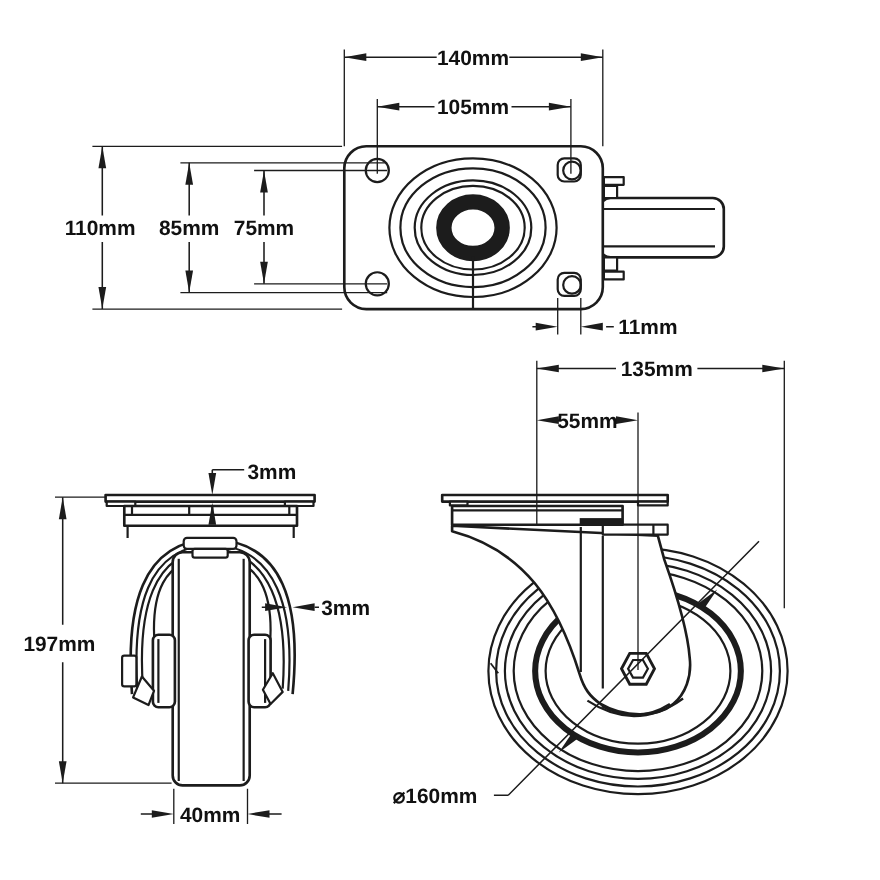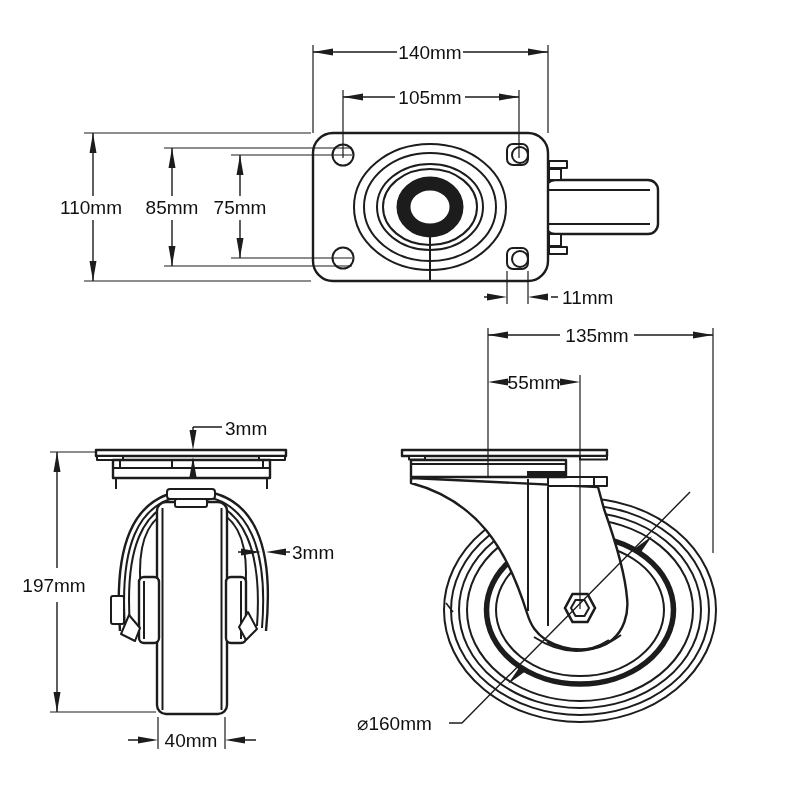--- a/index.html
+++ b/index.html
@@ -1,17 +1,17 @@
 <!DOCTYPE html>
 <html><head>
 <meta charset="utf-8">
 <style>
   html,body{margin:0;padding:0;background:#fff;}
   .canvas{position:relative;width:800px;height:800px;background:#ffffff;overflow:hidden;
-          font-family:"Liberation Sans", sans-serif;}
+          font-family:"Liberation Sans", sans-serif;font-weight:bold;}
   svg{display:block;}
   
   .ol   {fill:none;stroke:#1c1c1c;stroke-width:2.4;stroke-linejoin:round;}
   .ol2  {fill:none;stroke:#1c1c1c;stroke-width:2.0;stroke-linejoin:round;}
   .thin {fill:none;stroke:#1c1c1c;stroke-width:1.6;stroke-linejoin:round;}
   .fillw{fill:#ffffff;}
   .filld{fill:#1c1c1c;}
   .dim  {fill:none;stroke:#1c1c1c;stroke-width:1.4;}
   .ext  {fill:none;stroke:#1c1c1c;stroke-width:1.2;}
   .ah   {fill:#1c1c1c;stroke:none;}

